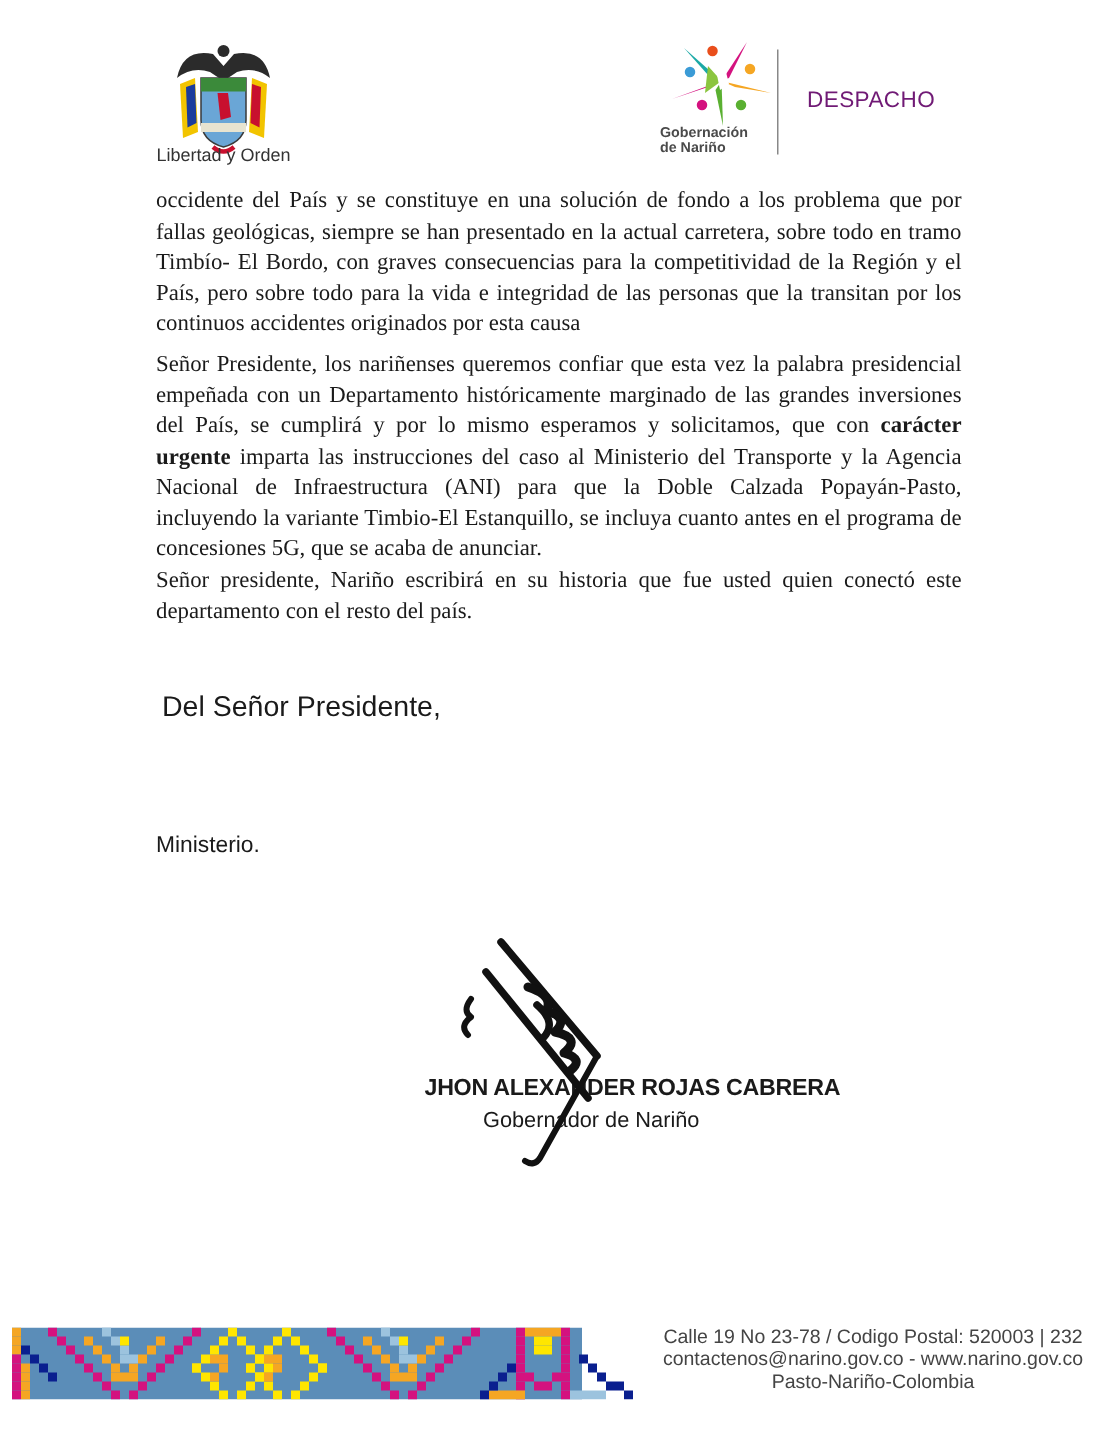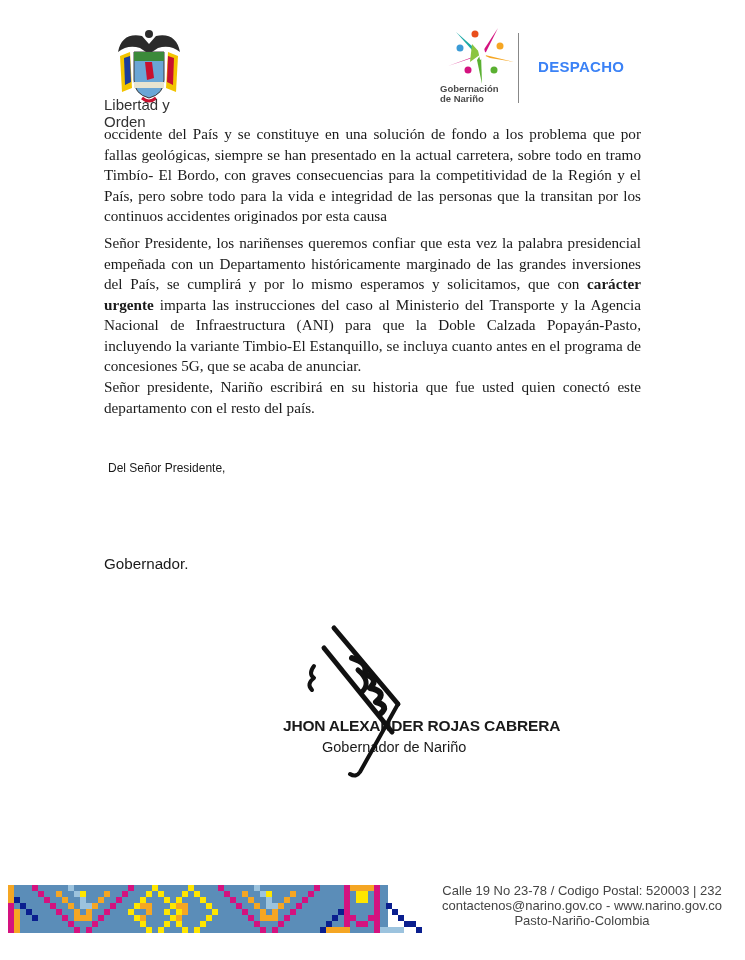--- a/index.html
+++ b/index.html
@@ -1,33 +1,33 @@
 <!DOCTYPE html>
 <html><head>
   <meta charset="utf-8">
   <style>
     html, body { margin: 0; padding: 0; background: #ffffff; }
     body { width: 745px; height: 960px; position: relative; overflow: hidden;
            font-family: "Liberation Sans", sans-serif; color: #1a1a1a; }
     .abs { position: absolute; }
     #coat { left: 112px; top: 22px; width: 74px; height: 88px; }
-    #coat-caption { left: 104px; top: 96px; width: 90px; text-align: left;
-                    font-size: 15px; color: #333; font-family: "Liberation Sans", sans-serif; }
+    #coat-caption { left: 104px; top: 96px; width: 90px; text-align: center;
+                    font-size: 12px; color: #333; font-family: "Liberation Sans", sans-serif; }
     #gob-logo { left: 442px; top: 24px; width: 78px; height: 60px; }
     #gob-name { left: 440px; top: 84px; width: 82px; text-align: left; font-size: 9.5px;
                 font-weight: bold; color: #4a4a4a; line-height: 10px; }
     #gob-divider { left: 518px; top: 33px; width: 1px; height: 70px; background: #888; }
-    #despacho { left: 538px; top: 58px; font-size: 15px; font-weight: bold; color: #3b82f6; letter-spacing: 0.3px; text-align: right; }
+    #despacho { left: 538px; top: 58px; font-size: 15px; font-weight: normal; color: #701a75; letter-spacing: 0.3px; text-align: right; }
 
     .para { left: 104px; width: 537px; font-size: 15.2px; line-height: 20.5px; text-align: justify; font-family: Liberation Serif, serif; }
     .para b { font-weight: bold; }
     #p1 { top: 124px; text-align-last: left; }
     #p2 { top: 233px; }
     #p3 { top: 377px; }
-    #closing1 { left: 108px; top: 461px; font-size: 12px; }
+    #closing1 { left: 108px; top: 461px; font-size: 19px; }
     #closing2 { left: 104px; top: 555px; font-size: 15.2px; }
 
     #signature { left: 300px; top: 622px; width: 120px; height: 160px; }
     #signer-name { left: 283px; top: 717px; font-size: 15.5px; font-weight: bold; letter-spacing: -0.2px; }
     #signer-title { left: 322px; top: 739px; font-size: 14.5px; }
 
     #footer-band { left: 8px; top: 885px; width: 420px; height: 48px; }
     .footer-line { left: 432px; width: 300px; text-align: center; font-size: 13px; color: #444; line-height: 15px; }
     #addr1 { top: 883px; }
     #addr2 { top: 898px; }
@@ -73,21 +73,21 @@
   <div>de Nariño</div>
 </div>
 <div id="gob-divider" class="abs"></div>
 <div id="despacho" class="abs">DESPACHO</div>
 
 <div id="p1" class="abs para">occidente del País y se constituye en  una solución de fondo a los problema que por fallas geológicas, siempre se han  presentado en  la actual carretera, sobre todo en tramo Timbío- El Bordo,  con  graves consecuencias para la competitividad de la Región y el País, pero sobre todo para la vida e integridad de las personas que la transitan por los continuos accidentes originados  por esta causa</div>
 <div id="p2" class="abs para"><span>Señor Presidente, los nariñenses  queremos confiar que esta vez la palabra presidencial empeñada con un Departamento históricamente marginado de las grandes inversiones del País,  se cumplirá y  por lo mismo esperamos y  solicitamos, que con </span><b>carácter urgente</b><span> imparta las instrucciones del caso al Ministerio del Transporte y  la Agencia Nacional de Infraestructura (ANI) para que la Doble Calzada Popayán-Pasto, incluyendo la variante Timbio-El Estanquillo, se incluya cuanto antes en el programa de concesiones 5G, que se acaba  de anunciar.</span></div>
 <div id="p3" class="abs para">Señor presidente, Nariño escribirá en su historia que fue usted quien conectó este departamento con el resto del país.</div>
 
 <div id="closing1" class="abs">Del Señor Presidente,</div>
-<div id="closing2" class="abs">Gobernador.</div>
+<div id="closing2" class="abs">Ministerio.</div>
 
 <div id="signer-name" class="abs">JHON ALEXANDER ROJAS CABRERA</div>
 <div id="signer-title" class="abs">Gobernador de Nariño</div>
 <svg id="signature" class="abs" viewBox="0 0 120 160">
   <g fill="none" stroke="#111" stroke-linecap="round" stroke-linejoin="round">
     <path d="M34 6 L98 82" stroke-width="5"></path>
     <path d="M24 26 L92 110" stroke-width="5"></path>
     <path d="M98 82 L60 150 Q56 156 50 152" stroke-width="4"></path>
     <path d="M14 44 Q8 52 14 56 Q6 62 12 68" stroke-width="4"></path>
     <path d="M52 36 Q70 42 64 52 Q80 56 70 66 Q88 70 76 80 Q90 84 80 92" stroke-width="6"></path>

